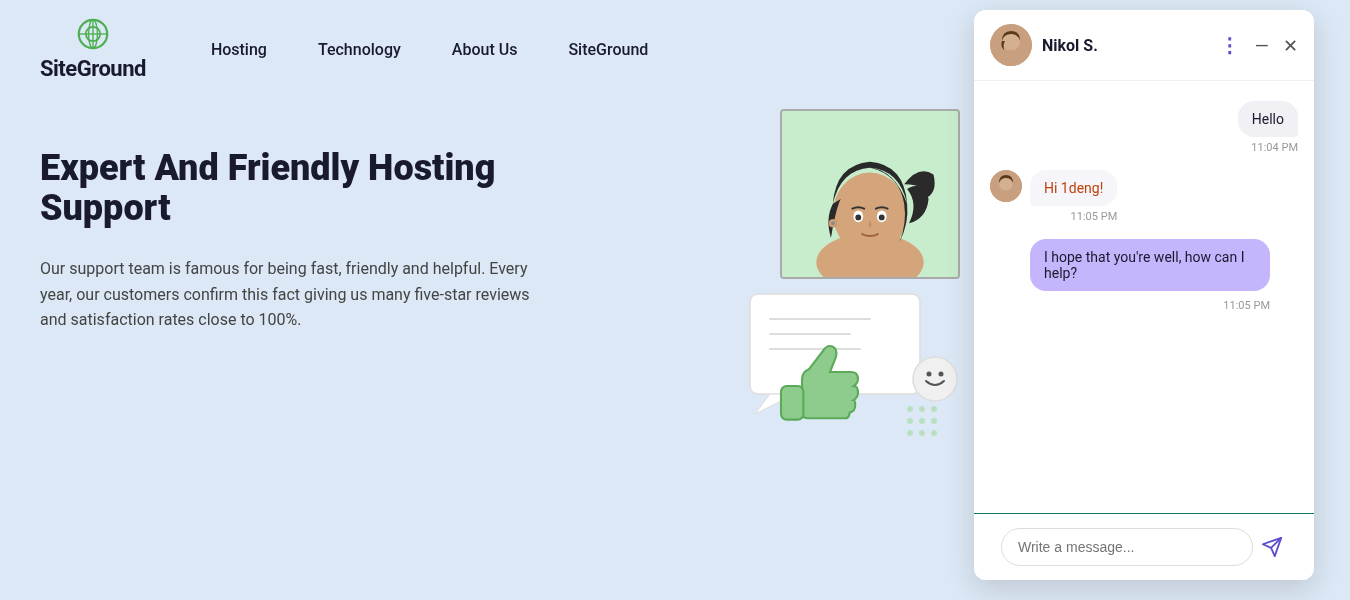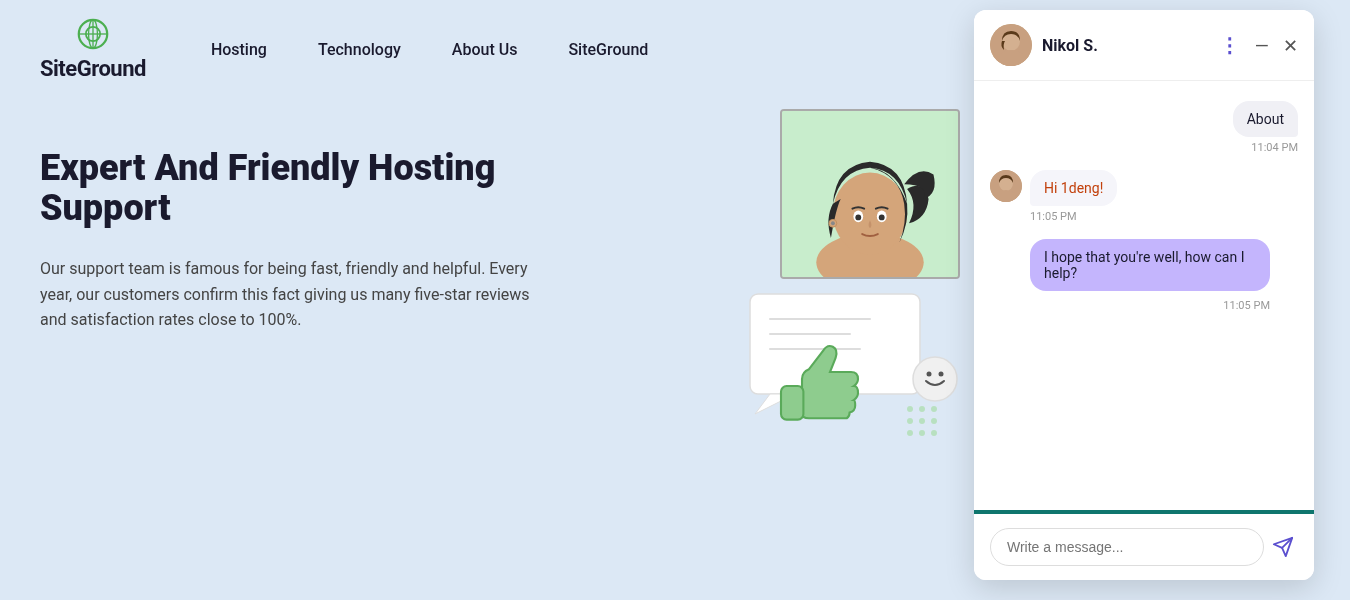--- a/index.html
+++ b/index.html
@@ -166,20 +166,21 @@
       padding: 10px 14px;
       border-radius: 16px 16px 4px 16px;
       font-size: 14px;
       color: #1a1a2e;
       max-width: 220px;
     }
     .msg-time {
       font-size: 11px;
       color: #999;
       margin-top: 4px;
+      text-align: right;
     }
     .msg-left {
       display: flex;
       gap: 8px;
       align-items: flex-start;
     }
     .msg-left-avatar {
       width: 32px;
       height: 32px;
       border-radius: 50%;
@@ -211,22 +212,22 @@
       max-width: 240px;
     }
     .msg-left-content2 {
       display: flex;
       flex-direction: column;
       gap: 4px;
     }
 
     
     .chat-input-area {
-      padding: 14px 16px;
-      border-top: 4px solid #0f766e;
+      padding: 14px 27px;
+      border-top: 1px solid #0f766e;
       display: flex;
       align-items: center;
       gap: 4px;
       background: #fff;
     }
     .chat-input {
       flex: 1;
       border: 1.5px solid #ddd;
       border-radius: 24px;
       padding: 10px 16px;
@@ -372,21 +373,21 @@
     <div class="chat-header-actions">
       <span style="cursor:pointer;color:#5b4fcf;font-size:20px;font-weight:700;letter-spacing:1px;">⋮</span>
       <span style="cursor:pointer;color:#555;font-size:18px;">—</span>
       <span style="cursor:pointer;color:#555;font-size:18px;">✕</span>
     </div>
   </div>
 
   <div class="chat-messages">
 
     <div class="msg-right">
-      <div class="bubble">About</div>
+      <div class="bubble">Hello</div>
       <span class="msg-time">11:04 PM</span>
     </div>
 
     <div class="msg-left">
       <div class="msg-left-avatar">
         <svg viewBox="0 0 32 32" xmlns="http://www.w3.org/2000/svg" width="32" height="32">
           <circle cx="16" cy="16" r="16" fill="#c8a080"></circle>
           <ellipse cx="16" cy="13" rx="7" ry="8" fill="#d4b090"></ellipse>
           <ellipse cx="16" cy="29" rx="11" ry="9" fill="#c8a080"></ellipse>
           <path d="M9 13 Q9 5 16 5 Q23 5 23 13 Q21 8 16 8 Q11 8 9 13Z" fill="#5a3a1a"></path>

